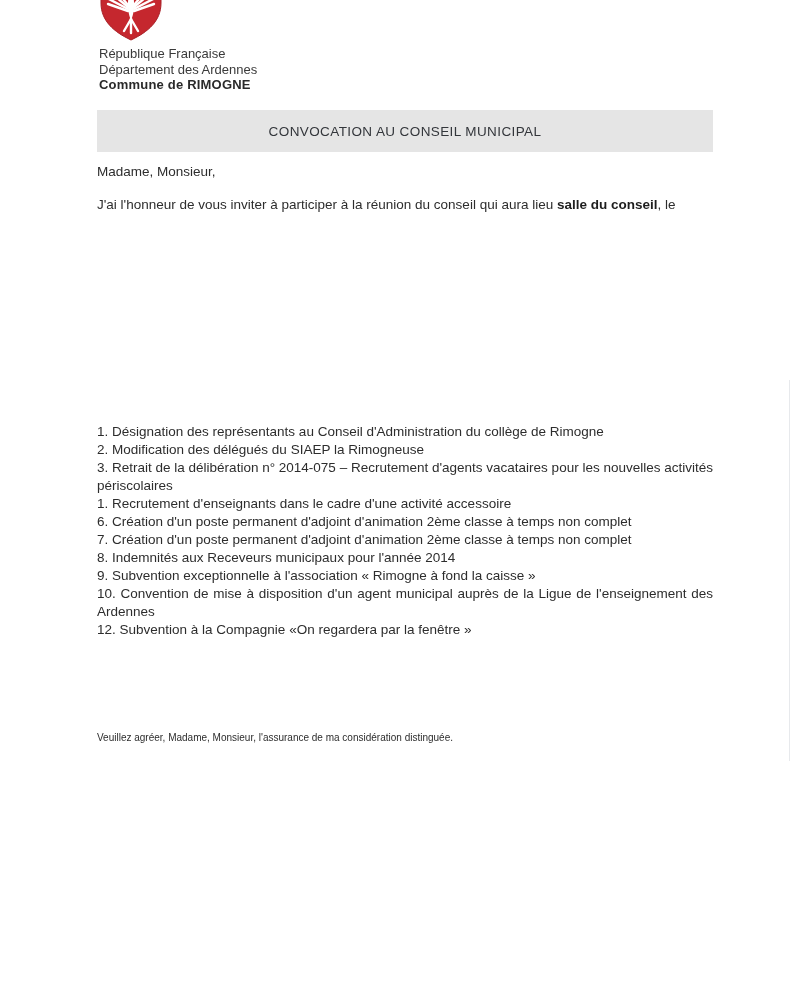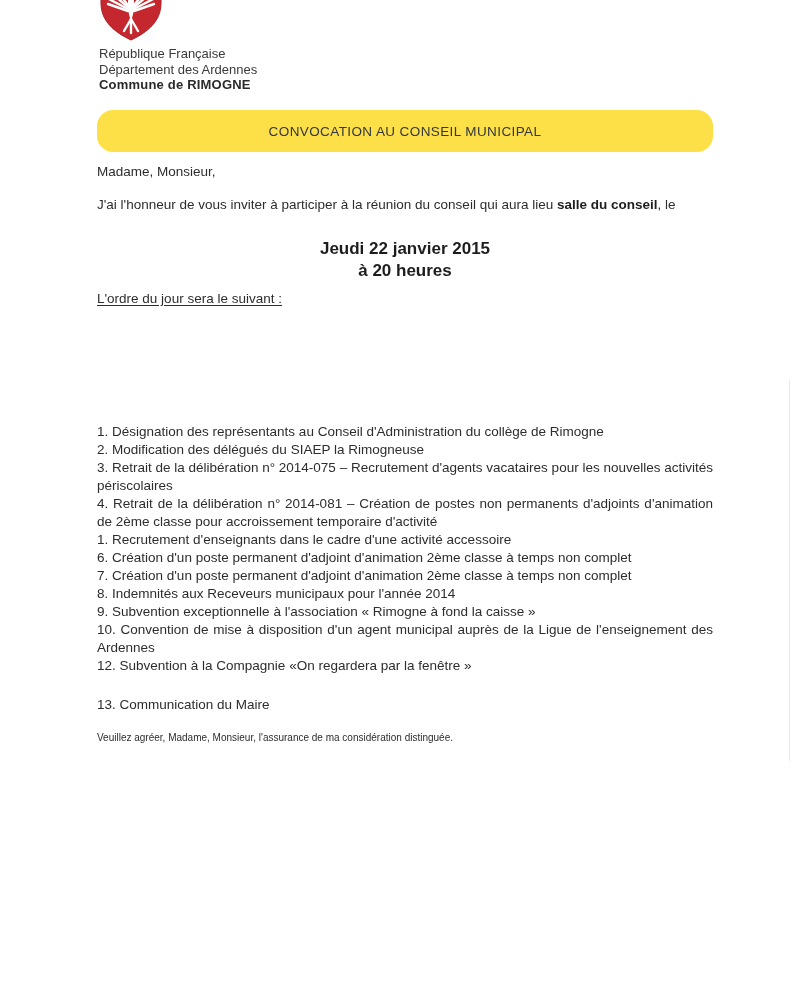--- a/index.html
+++ b/index.html
@@ -53,54 +53,47 @@
     <path d="M31,18 C35,25 35,44 31,51 C27,44 27,25 31,18 Z" fill="#ffffff"></path>
     <circle cx="31" cy="16" r="3" fill="#ffffff"></circle>
   </svg>
 
   <div class="abs hdr-lines">
     <div>République Française</div>
     <div>Département des Ardennes</div>
     <div class="commune">Commune de RIMOGNE</div>
   </div>
 
-  <div class="abs content banner" style="background:#fde047;border-radius:16px;">
+  <div class="abs content banner" style="background:#e5e5e5;">
     <span>CONVOCATION AU CONSEIL MUNICIPAL</span>
   </div>
 
   <div class="abs content intro">
     <span>J'ai l'honneur de vous inviter à participer à la réunion du conseil qui aura lieu </span><b>salle du conseil</b><span>, le</span>
   </div>
 
   <div class="abs content salutation">Madame, Monsieur,</div>
 
-  <div class="abs content dateblock">
-    <div>Jeudi 22 janvier 2015</div>
-    <div>à 20 heures</div>
-  </div>
 
-  <div class="abs content agenda-heading">L'ordre du jour sera le suivant :</div>
 
 
 
   <div class="abs content items">
     <div>1. Désignation des représentants au Conseil d'Administration du collège de Rimogne</div>
     <div>2. Modification des délégués du SIAEP la Rimogneuse</div>
     <div class="justify">3. Retrait de la délibération n° 2014-075 – Recrutement d'agents vacataires pour les nouvelles activités périscolaires</div>
-    <div class="justify">4. Retrait de la délibération n° 2014-081 – Création de postes non permanents d'adjoints d'animation de 2ème classe pour accroissement temporaire d'activité</div>
     <div>1. Recrutement d'enseignants dans le cadre d'une activité accessoire</div>
     <div>6. Création d'un poste permanent d'adjoint d'animation 2ème classe à temps non complet</div>
     <div>7. Création d'un poste permanent d'adjoint d'animation 2ème classe à temps non complet</div>
     <div>8. Indemnités aux Receveurs municipaux pour l'année 2014</div>
     <div>9. Subvention exceptionnelle à l'association « Rimogne à fond la caisse »</div>
     <div class="justify">10. Convention de mise à disposition d'un agent municipal auprès de la Ligue de l'enseignement des Ardennes</div>
     <div>12. Subvention à la Compagnie «On regardera par la fenêtre »</div>
   </div>
 
-  <div class="abs content final-item">13. Communication du Maire</div>
 
   <div class="abs content closing">Veuillez agréer, Madame, Monsieur, l'assurance de ma considération distinguée.</div>
 
   <div class="abs sigblock">
     <div>En mairie, le &nbsp;15/01/2015</div>
     <div>Le Maire,</div>
     <div>Grégory TRUONG</div>
   </div>
 
   <svg class="abs signature" width="170" height="95" viewBox="0 0 170 95">

